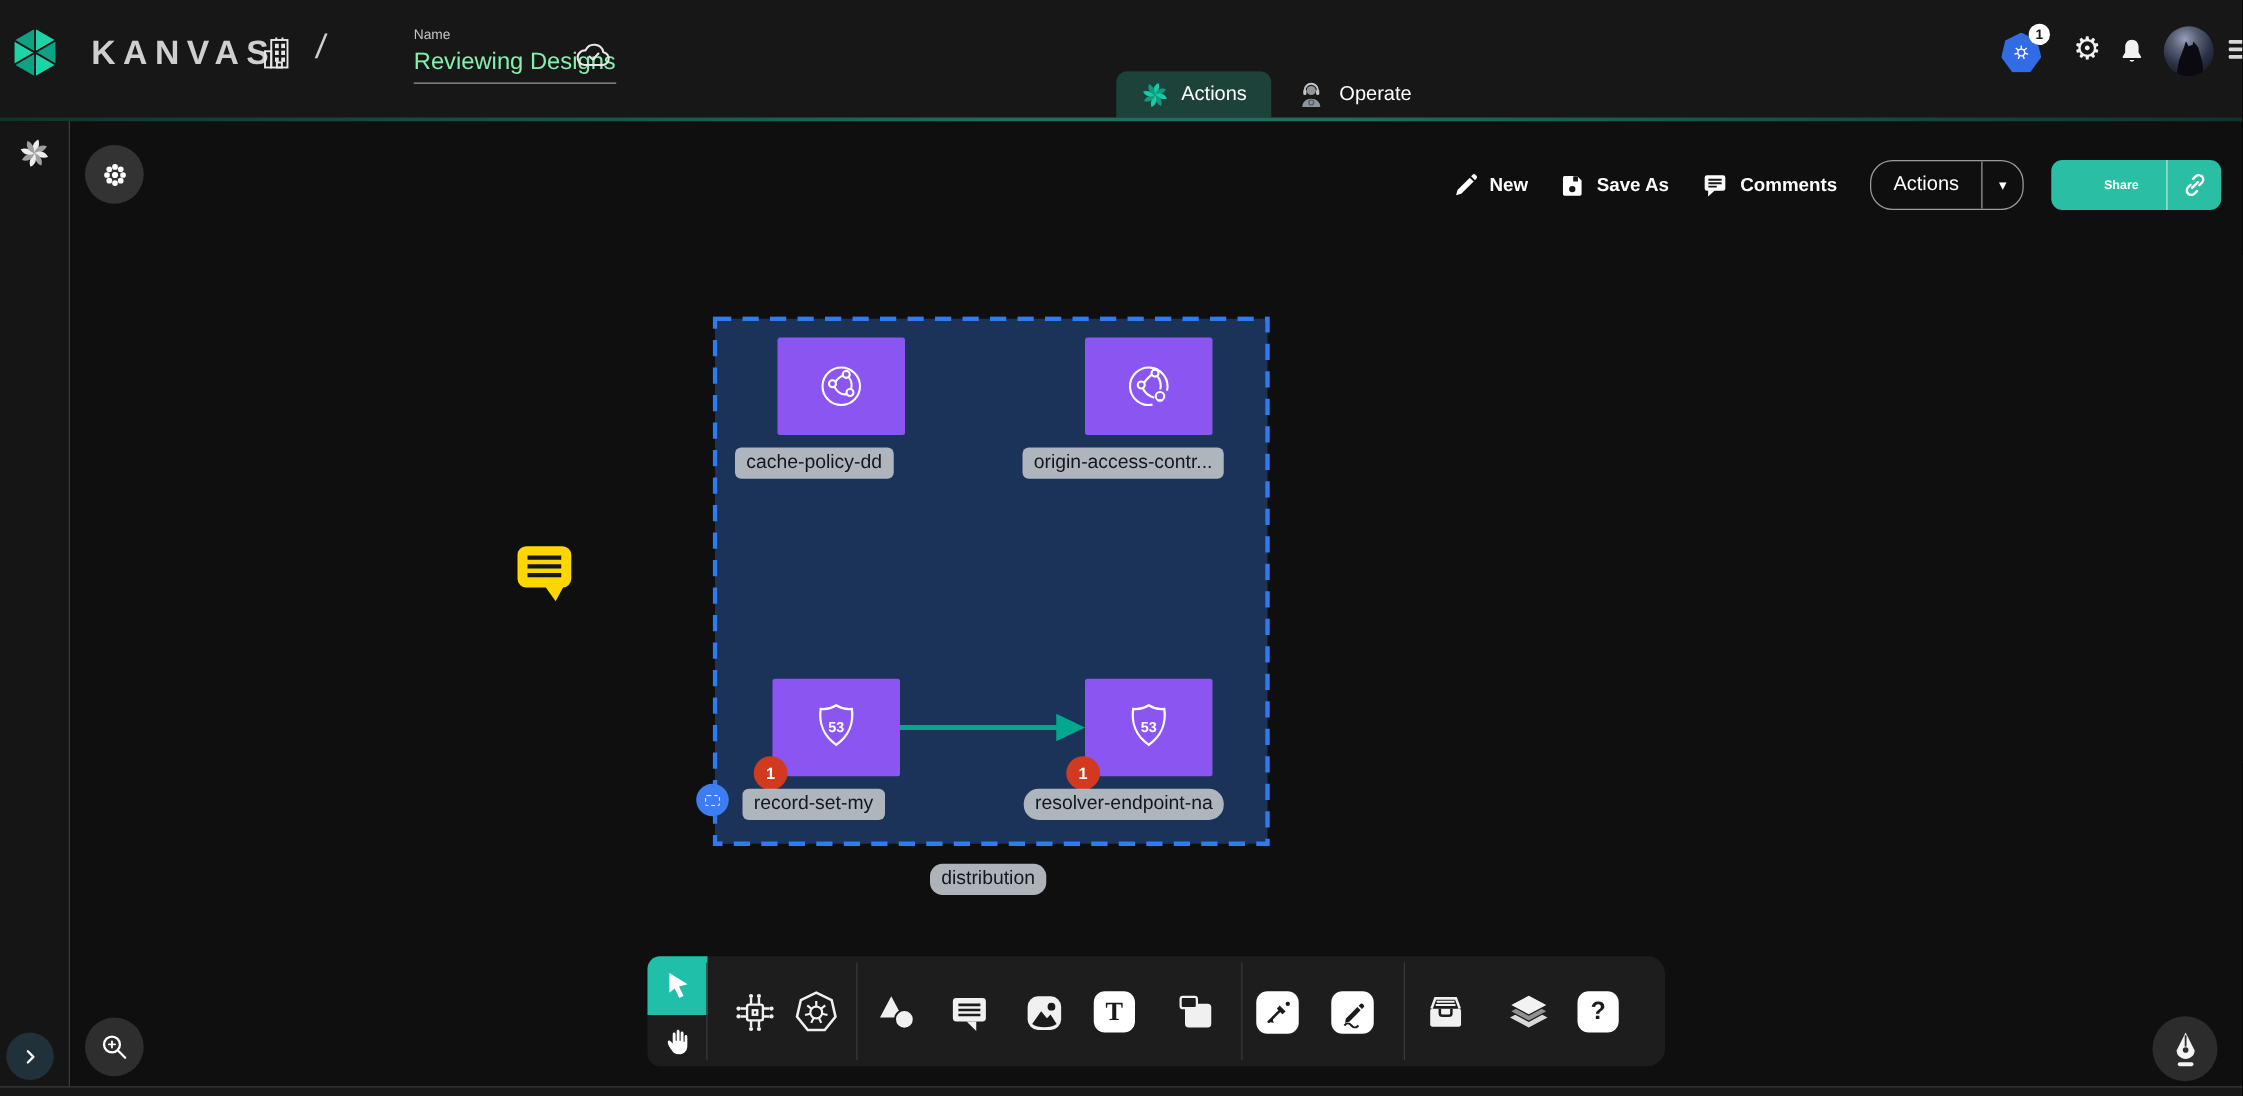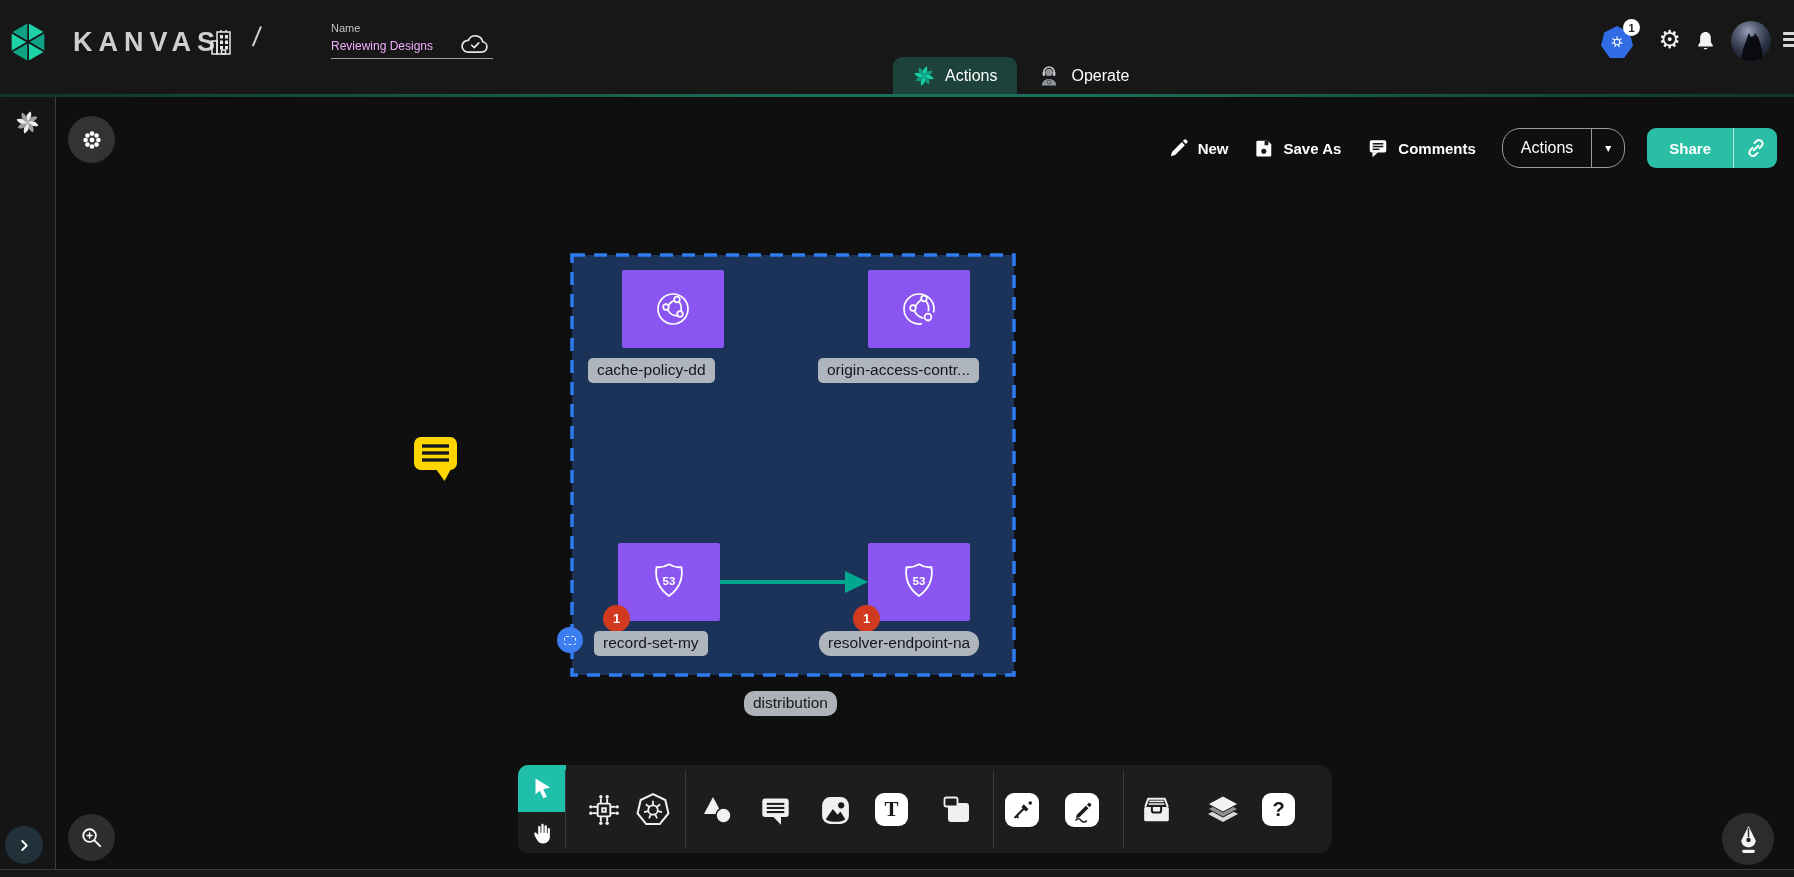--- a/index.html
+++ b/index.html
@@ -13,21 +13,21 @@
   .header { position:absolute; left:0; top:0; width:1794px; height:94px; background:#171717; }
   .hdr-divider { position:absolute; left:0; top:94px; width:1794px; height:3px;
     background:linear-gradient(90deg,#0d352d,#1b6f5c 45%,#1b6f5c 60%,#0d352d); }
   .logo-wrap { position:absolute; left:9px; top:21px; display:flex; align-items:center; gap:26px; }
   .brand { font-size:27px; font-weight:700; letter-spacing:6px; color:#cfcfcf; }
   .hdr-building { position:absolute; left:208px; top:28px; }
   .hdr-slash { position:absolute; left:253px; top:22px; font-size:27px; font-weight:300; color:#cfcfcf; transform:skewX(-8deg); }
   .name-group { position:absolute; left:285px; top:22px; width:162px;margin-left:46px; }
   .name-label { font-size:11px; color:#c4c4c4; }
   .name-input { display:block; width:162px; margin-top:3px; background:transparent; border:none;
-    border-bottom:1px solid #9a9a9a; color:#f0abfc; font-size:12px; padding:2px 0 5px 0;
+    border-bottom:1px solid #9a9a9a; color:#86efac; font-size:19px; padding:2px 0 5px 0;
     font-family:"Liberation Sans",sans-serif; outline:none; }
   .hdr-cloud { position:absolute; left:459px; top:32px; }
   
   .tabs { position:absolute; left:893px; top:57px; display:flex; height:37px; }
   .tab { display:flex; align-items:center; gap:10px; padding:0 20px; font-size:16px; color:#fff; cursor:pointer; }
   .tab.active { background:#1c423a; border-radius:9px 9px 0 0; }
   
   .hdr-right { position:absolute; right:0; top:0; height:94px; }
   .k8s-btn { position:absolute; right:161px; top:26px; width:32px; height:32px; }
   .k8s-hept { width:32px; height:32px; background:#326CE5; display:flex; align-items:center; justify-content:center;
@@ -55,21 +55,21 @@
   .config-btn { left:68px; top:116px; width:47px; height:47px; background:#333333; }
   .zoom-btn { left:68px; top:814px; width:47px; height:47px; background:#2e2e2e; }
   .pen-btn { left:1722px; top:813px; width:52px; height:52px; background:#2c2c2c; }
   
   .action-bar { position:absolute; top:127px; right:17px; display:flex; align-items:center; gap:26px; height:42px; }
   .ab-item { display:flex; align-items:center; gap:9px; font-size:15px; font-weight:700; color:#fff; cursor:pointer; }
   .actions-split { display:flex; align-items:stretch; height:40px; border:1px solid #9b9b9b; border-radius:18px; overflow:hidden; }
   .actions-main { display:flex; align-items:center; padding:0 18px; font-size:16px; color:#fff; cursor:pointer; }
   .actions-caret { display:flex; align-items:center; justify-content:center; width:33px; border-left:1px solid #9b9b9b; color:#fff; font-size:12px; cursor:pointer; }
   .share-split { display:flex; align-items:stretch; height:40px; background:#2ABFA4; border-radius:9px; overflow:hidden; margin-left:-4px; }
-  .share-main { display:flex; align-items:center; padding:16px 22px; font-size:15px; font-weight:700; color:#fff; cursor:pointer; }
+  .share-main { display:flex; align-items:center; padding:16px 22px; font-size:10px; font-weight:700; color:#fff; cursor:pointer;margin-left:20px; }
   .share-link { display:flex; align-items:center; justify-content:center; width:44px; border-left:1px solid rgba(255,255,255,.65); cursor:pointer; }
   
   .sel-container { position:absolute; left:570px; top:253px; width:446px; height:424px; }
   .node { position:absolute; width:102px; height:78px; background:#8A55F0; border-radius:2px;
     display:flex; align-items:center; justify-content:center; cursor:pointer; }
   .node-badge { position:absolute; left:-15px; top:62px; width:27px; height:27px; border-radius:50%;
     background:#D13A1E; color:#fff; font-size:13px; font-weight:700; display:flex; align-items:center; justify-content:center; }
   .pill { position:absolute; background:rgba(185,191,197,0.93); color:#14181c; font-size:15.5px;
     padding:3px 9px 4px 9px; border-radius:5px; white-space:nowrap; cursor:pointer; }
   .anchor-dot { position:absolute; left:557px; top:627px; width:26px; height:26px; border-radius:50%;

